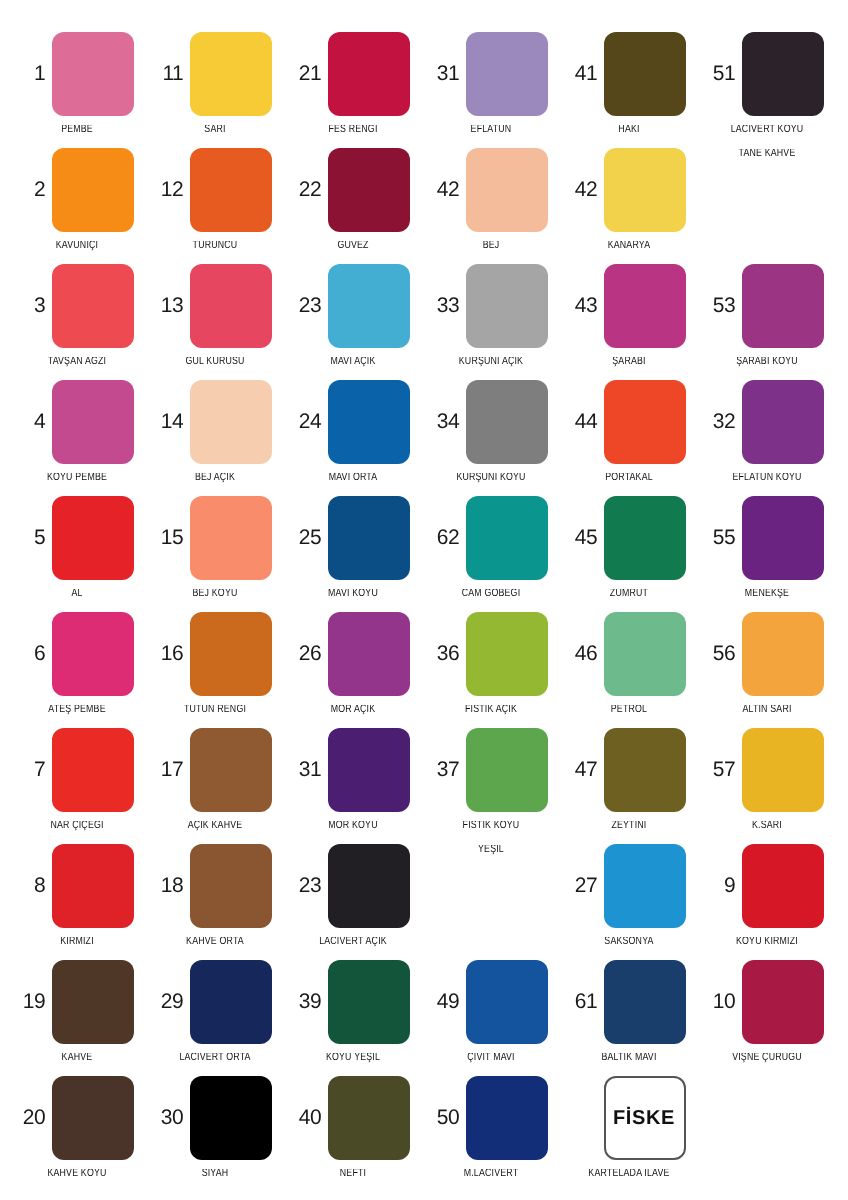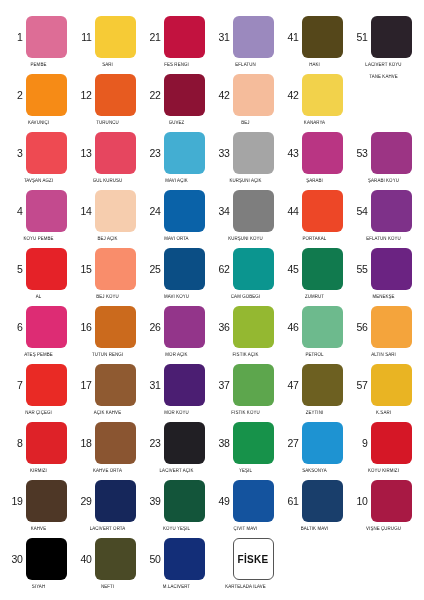--- a/index.html
+++ b/index.html
@@ -243,21 +243,21 @@
       </div>
       <div class="cell">
         <div class="row-inner">
           <span class="num">44</span>
           <div class="swatch" style="background: rgb(237, 71, 39);"></div>
         </div>
         <div class="label">PORTAKAL</div>
       </div>
       <div class="cell">
         <div class="row-inner">
-          <span class="num">54</span>
+          <span class="num">32</span>
           <div class="swatch" style="background: rgb(126, 49, 137);"></div>
         </div>
         <div class="label">EFLATUN KOYU</div>
       </div>
       <div class="cell">
         <div class="row-inner">
           <span class="num">5</span>
           <div class="swatch" style="background: rgb(229, 34, 40);"></div>
         </div>
         <div class="label">AL</div>
@@ -396,24 +396,20 @@
         <div class="label">KAHVE ORTA</div>
       </div>
       <div class="cell">
         <div class="row-inner">
           <span class="num">23</span>
           <div class="swatch" style="background: rgb(33, 31, 36);"></div>
         </div>
         <div class="label">LACİVERT AÇIK</div>
       </div>
       <div class="cell">
-        <div class="row-inner">
-          <span class="num">38</span>
-          <div class="swatch" style="background: rgb(23, 146, 74);"></div>
-        </div>
         <div class="label">YEŞİL</div>
       </div>
       <div class="cell">
         <div class="row-inner">
           <span class="num">27</span>
           <div class="swatch" style="background: rgb(30, 147, 210);"></div>
         </div>
         <div class="label">SAKSONYA</div>
       </div>
       <div class="cell">
@@ -457,20 +453,27 @@
           <div class="swatch" style="background: rgb(25, 62, 107);"></div>
         </div>
         <div class="label">BALTIK MAVİ</div>
       </div>
       <div class="cell">
         <div class="row-inner">
           <span class="num">10</span>
           <div class="swatch" style="background: rgb(168, 25, 68);"></div>
         </div>
         <div class="label">VİŞNE ÇÜRÜĞÜ</div>
+      </div>
+      <div class="cell">
+        <div class="row-inner">
+          <span class="num">20</span>
+          <div class="swatch" style="background: rgb(74, 52, 41);"></div>
+        </div>
+        <div class="label">KAHVE KOYU</div>
       </div>
       <div class="cell">
         <div class="row-inner">
           <span class="num">30</span>
           <div class="swatch" style="background: rgb(0, 0, 0);"></div>
         </div>
         <div class="label">SİYAH</div>
       </div>
       <div class="cell">
         <div class="row-inner">

